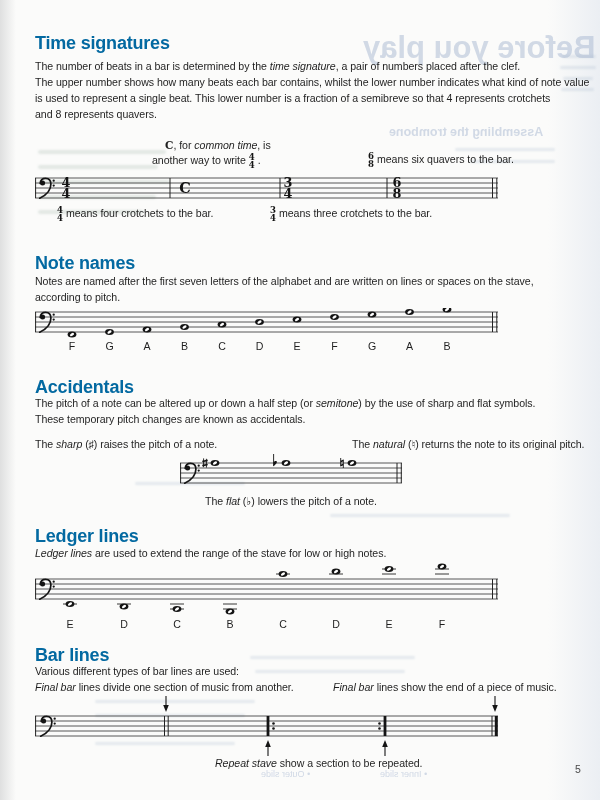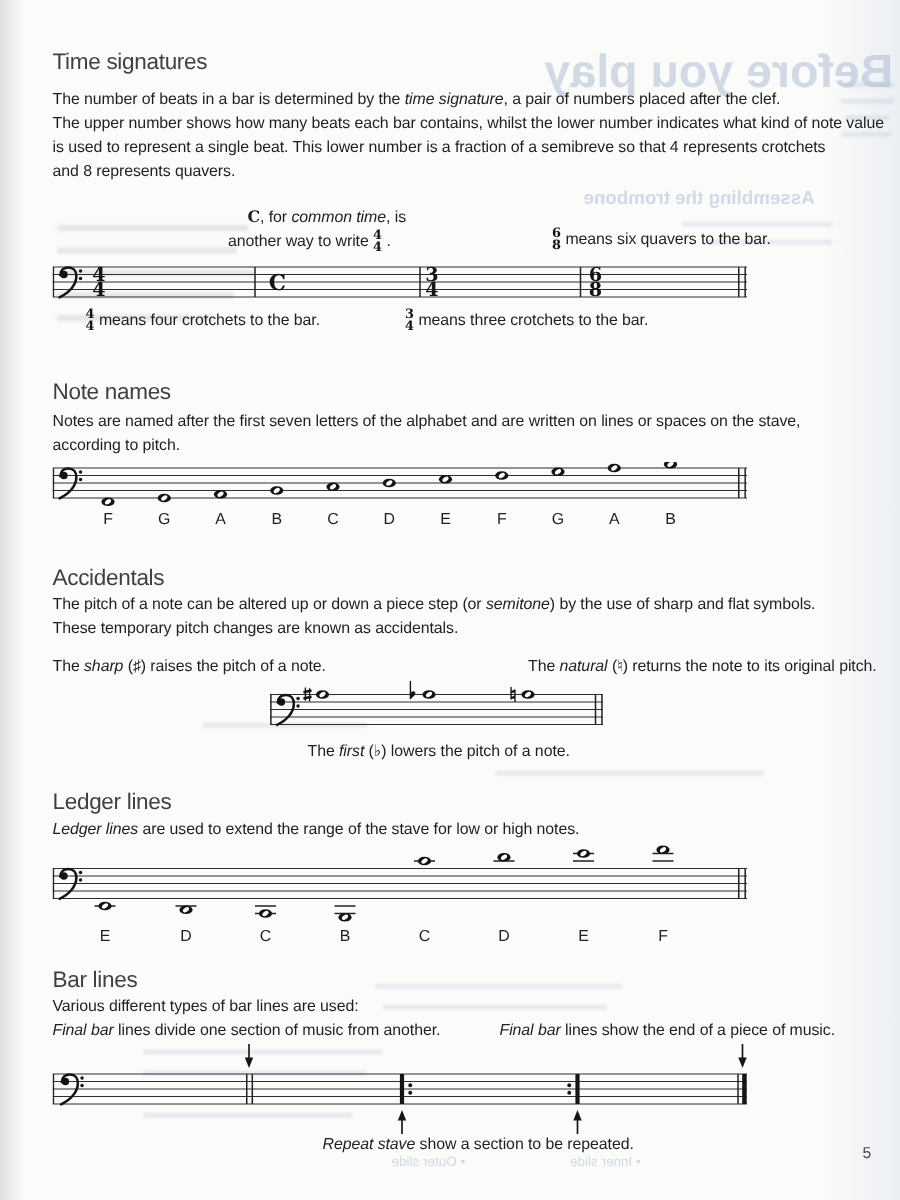--- a/index.html
+++ b/index.html
@@ -5,21 +5,21 @@
   html,body{margin:0;padding:0;}
   body{
     width:600px;height:800px;position:relative;overflow:hidden;
     background:#fbfbfa;
     font-family:"Liberation Sans","DejaVu Sans",sans-serif;
     color:#1f1f1f;
   }
   .abs{position:absolute;}
   .t{font-size:10.6px;letter-spacing:-0.05px;white-space:nowrap;color:#1f1f1f;}
   .i{font-style:italic;}
-  .h{font-weight:normal;font-size:15px;letter-spacing:-0.2px;color:#404040;white-space:nowrap;}
+  .h{font-weight:bold;font-size:18px;letter-spacing:-0.2px;color:#0369a1;white-space:nowrap;}
   .frac{
     display:inline-flex;flex-direction:column;align-items:center;
     font-family:"DejaVu Serif",serif;font-weight:bold;font-size:8.6px;line-height:8px;
     vertical-align:middle;margin-right:3px;color:#141414;
   }
   .ct-symbol{font-family:"DejaVu Serif",serif;font-weight:bold;}
   svg text{font-family:"DejaVu Serif",serif;font-weight:bold;fill:#141414;}
   
   .ghost{color:rgba(162,180,206,0.48);transform:scaleX(-1);white-space:nowrap;}
   .gline{position:absolute;height:4px;border-radius:2px;background:rgba(163,180,200,0.26);filter:blur(1.2px);}
@@ -178,21 +178,21 @@
 <div class="abs t" style="left:215px;top:340px;width:14px;text-align:center;">C</div>
 <div class="abs t" style="left:252.5px;top:340px;width:14px;text-align:center;">D</div>
 <div class="abs t" style="left:290px;top:340px;width:14px;text-align:center;">E</div>
 <div class="abs t" style="left:327.5px;top:340px;width:14px;text-align:center;">F</div>
 <div class="abs t" style="left:365px;top:340px;width:14px;text-align:center;">G</div>
 <div class="abs t" style="left:402.5px;top:340px;width:14px;text-align:center;">A</div>
 <div class="abs t" style="left:440px;top:340px;width:14px;text-align:center;">B</div>
 
 <div class="abs h" style="left:35px;top:377px;">Accidentals</div>
 <div class="abs t" style="left:35px;top:397px;">
-  <span>The pitch of a note can be altered up or down a piece step (or </span><span class="i">semitone</span><span>) by the use of sharp and flat symbols.</span>
+  <span>The pitch of a note can be altered up or down a half step (or </span><span class="i">semitone</span><span>) by the use of sharp and flat symbols.</span>
 </div>
 <div class="abs t" style="left:35px;top:413px;">These temporary pitch changes are known as accidentals.</div>
 
 <div class="abs t" style="left:35px;top:438px;">
   <span>The </span><span class="i">sharp</span><span> (♯) raises the pitch of a note.</span>
 </div>
 <div class="abs t" style="left:352px;top:438px;">
   <span>The </span><span class="i">natural</span><span> (♮) returns the note to its original pitch.</span>
 </div>
 
@@ -221,21 +221,21 @@
   </g>
   <use href="#wn" transform="translate(106,11)"></use>
   <g transform="translate(162,11)">
     <path d="M-1.3,-5 V3.4 M1.3,-3.4 V5" stroke="#141414" stroke-width="0.9" fill="none"></path>
     <path d="M-1.3,-1.6 L1.3,-2.4 M-1.3,2.4 L1.3,1.6" stroke="#141414" stroke-width="1.6" fill="none"></path>
   </g>
   <use href="#wn" transform="translate(172,11)"></use>
 </svg>
 
 <div class="abs t" style="left:205px;top:495px;">
-  <span>The </span><span class="i">first</span><span> (♭) lowers the pitch of a note.</span>
+  <span>The </span><span class="i">flat</span><span> (♭) lowers the pitch of a note.</span>
 </div>
 
 <div class="abs h" style="left:35px;top:526px;">Ledger lines</div>
 <div class="abs t" style="left:35px;top:547px;text-align:right;">
   <span class="i">Ledger lines</span><span> are used to extend the range of the stave for low or high notes.</span>
 </div>
 
 <svg class="abs" style="left:35px;top:561px;" width="466" height="56" viewBox="0 0 466 56">
   <g stroke="#2e2e2e" stroke-width="0.8">
     <line x1="0" y1="18" x2="463" y2="18"></line>

